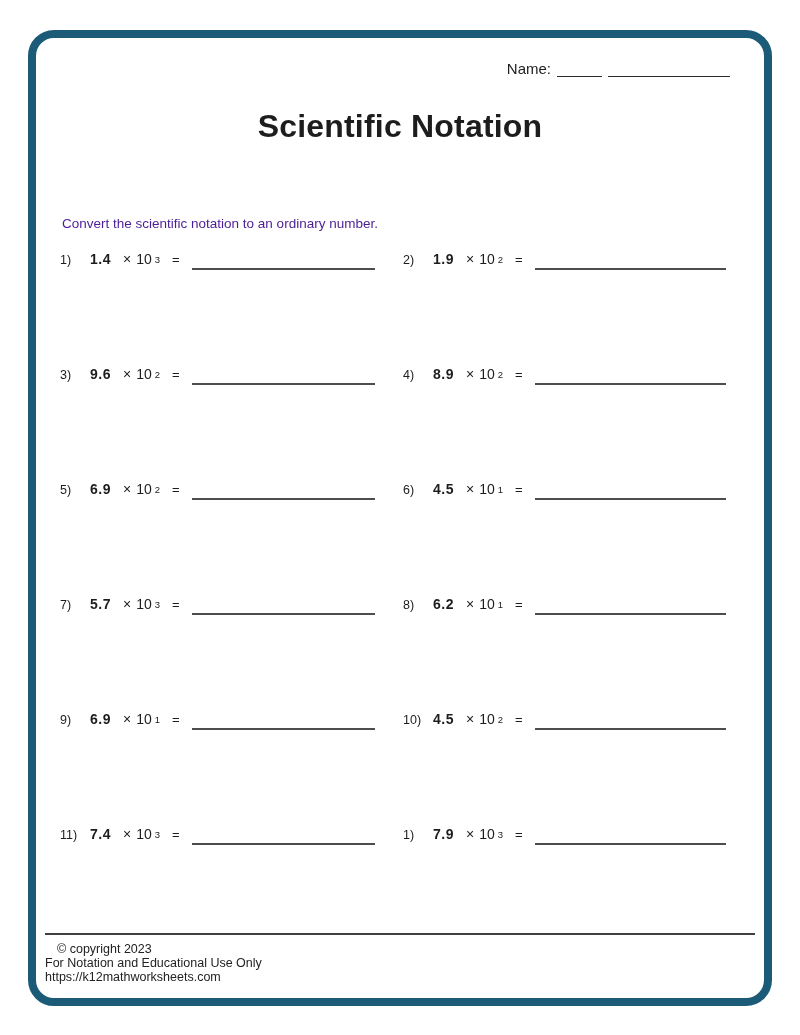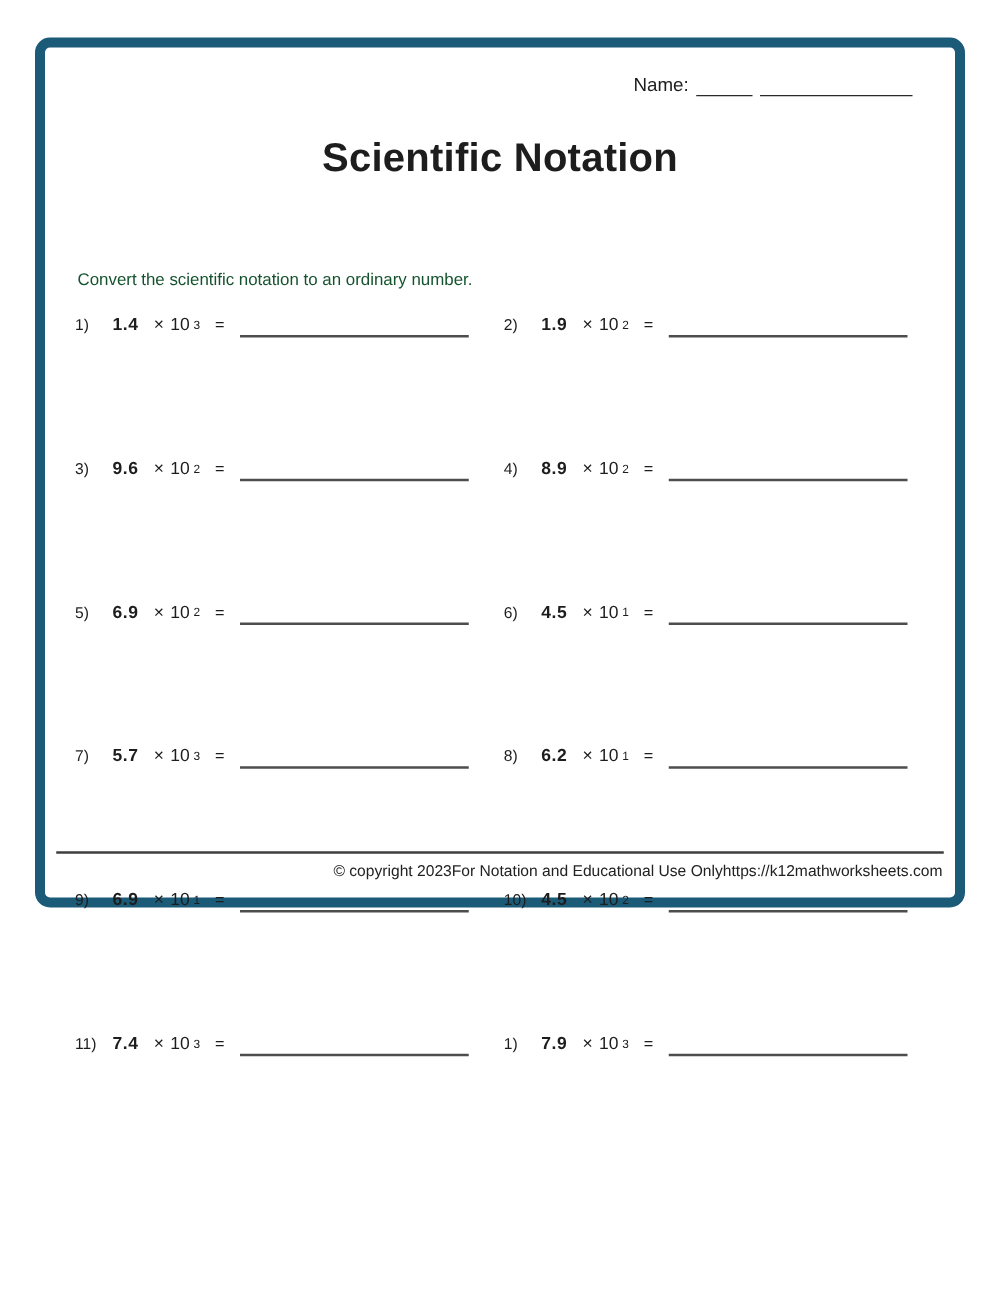--- a/index.html
+++ b/index.html
@@ -10,23 +10,23 @@
   * { margin: 0; padding: 0; box-sizing: border-box; }
   html, body {
     width: 800px; height: 1035px;
     background: #ffffff;
     font-family: "Liberation Sans", sans-serif;
     color: var(--text-color);
   }
   .sheet {
     position: absolute;
     left: 28px; top: 30px;
-    width: 744px; height: 696px;
+    width: 744px; height: 976px;
     border: 8px solid var(--border-color);
-    border-radius: 12px;
+    border-radius: 26px;
     background: #ffffff;
   }
   
   .name-row {
     position: absolute;
     top: 22px; right: 34px;
     display: flex;
     align-items: baseline;
     gap: 6px;
     font-size: 15px;
@@ -47,21 +47,21 @@
     font-weight: bold;
     font-size: 32px;
     line-height: 41px;
     letter-spacing: 0.2px;
   }
   
   .instruction {
     position: absolute;
     top: 178px; left: 26px;
     font-size: 13.5px;
-    color: #14532d;
+    color: #4c1d95;
   }
   
   .problems {
     position: absolute;
     top: 208px; left: 24px; right: 38px;
     display: grid;
     grid-template-columns: 343px 1fr;
     grid-auto-rows: 115px;
   }
   .problem {
@@ -92,24 +92,25 @@
     position: relative;
     top: 6px;
   }
   
   .footer {
     position: absolute;
     left: 9px; right: 9px; bottom: 14px;
     border-top: 2px solid #3f3f3f;
     padding-top: 7px;
     display: flex;
-    justify-content: flex-end;
+    justify-content: space-between;
     align-items: baseline;
     font-size: 12.5px;
     color: #222;
+    flex-direction: column;
   }
   .footer .copyright { padding-left: 12px; }
   .footer .url { padding-right: 1px; }
 </style>
 </head>
 <body>
 
 <div class="sheet">
 
   <div class="name-row">

